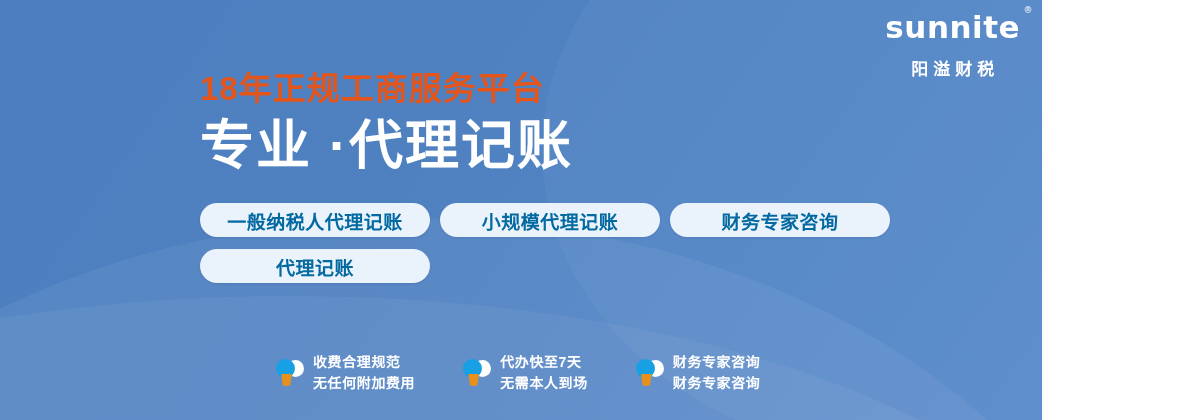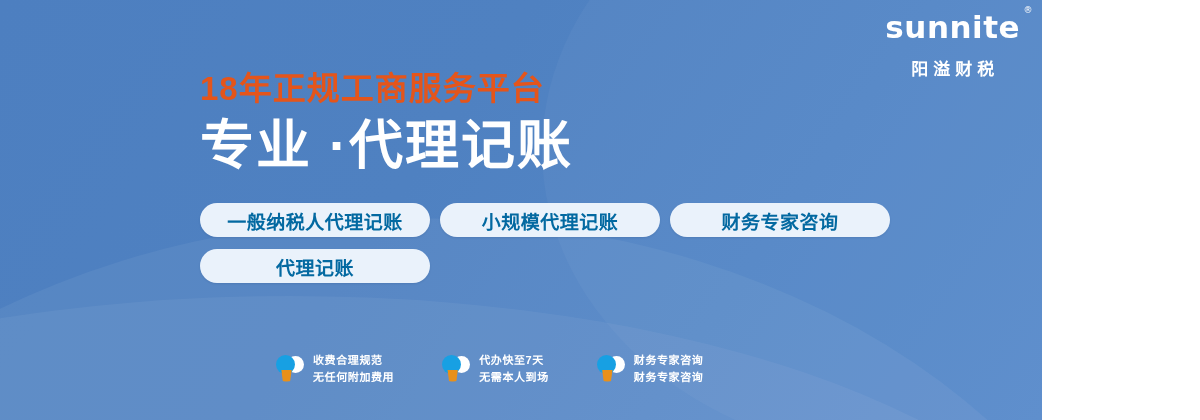--- a/index.html
+++ b/index.html
@@ -181,21 +181,21 @@
     left: 4px;
     top: 16px;
     width: 13px;
     height: 12px;
     background: #e8901a;
     border-radius: 0 0 6px 6px;
     clip-path: polygon(10% 0, 90% 0, 78% 100%, 22% 100%);
   }
   .feature-text {
     color: #ffffff;
-    font-size: 11px;
+    font-size: 14px;
     font-weight: 700;
     line-height: 1.5;
     letter-spacing: 0.6px;
     white-space: nowrap;
   }
 </style>
 </head>
 <body>
 
 <div class="banner">

